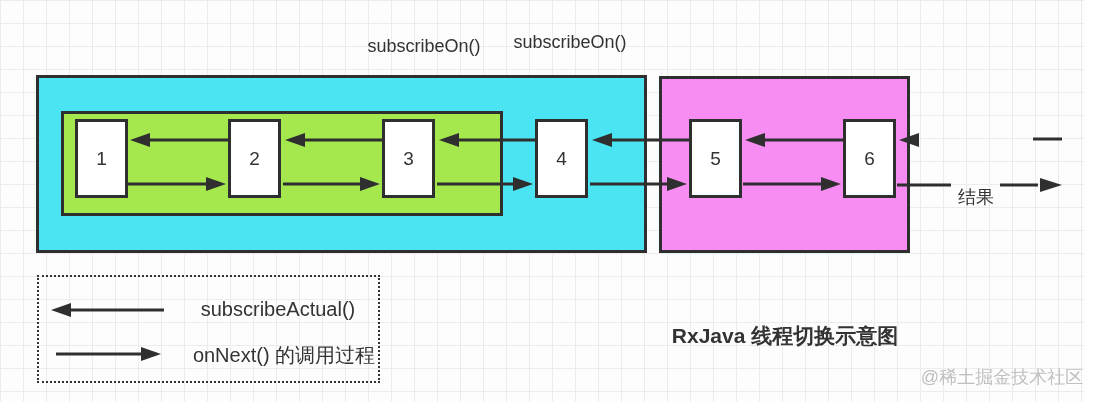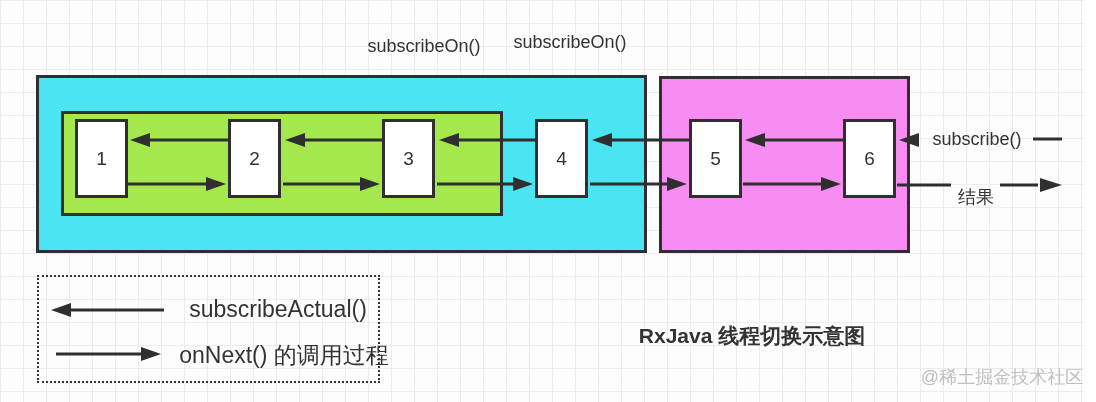--- a/index.html
+++ b/index.html
@@ -35,21 +35,21 @@
   .arrows{
     position:absolute;left:0;top:0;width:1096px;height:402px;
     z-index:4;pointer-events:none;
   }
   .arrows line{stroke:var(--line,#2f2f2f);stroke-width:3;}
   .arrows polygon{fill:var(--line,#2f2f2f);}
   .lbl{
     position:absolute;transform:translate(-50%,-50%);
     white-space:nowrap;font-size:18px;color:#333;z-index:5;
   }
-  .lbl.small{font-size:23px;}
+  .lbl.small{font-size:20px;}
   .title{font-weight:700;font-size:21px;color:#333;}
   .watermark{font-size:18px;color:#bfbfbf;}
   .legend{
     position:absolute;left:37px;top:275px;width:343px;height:108px;
     border:2px dotted #333;box-sizing:border-box;z-index:2;
     background:transparent;
   }
 </style>
 </head>
 <body>
@@ -138,23 +138,22 @@
     <g>
       <line x1="71" y1="310" x2="164" y2="310"></line>
         <polygon points="51,310 71,303 71,317"></polygon>
     </g>
     <g>
       <line x1="56" y1="354" x2="141" y2="354"></line>
         <polygon points="161,354 141,347 141,361"></polygon>
     </g>
   </svg>
 
-  <span class="lbl" style="left:977px;top:139px;">subscribe()</span>
   <span class="lbl" style="left:976px;top:197px;">结果</span>
 
   <div class="legend"></div>
   <span class="lbl small" style="left:278px;top:309px;">subscribeActual()</span>
   <span class="lbl small" style="left:284px;top:355px;">onNext() 的调用过程</span>
 
-  <span class="lbl title" style="left:752px;top:336px;text-align:right;">RxJava 线程切换示意图</span>
+  <span class="lbl title" style="left:785px;top:336px;text-align:right;">RxJava 线程切换示意图</span>
   <span class="lbl watermark" style="left:1002px;top:377px;">@稀土掘金技术社区</span>
 
 </div>
 
 </body></html>

